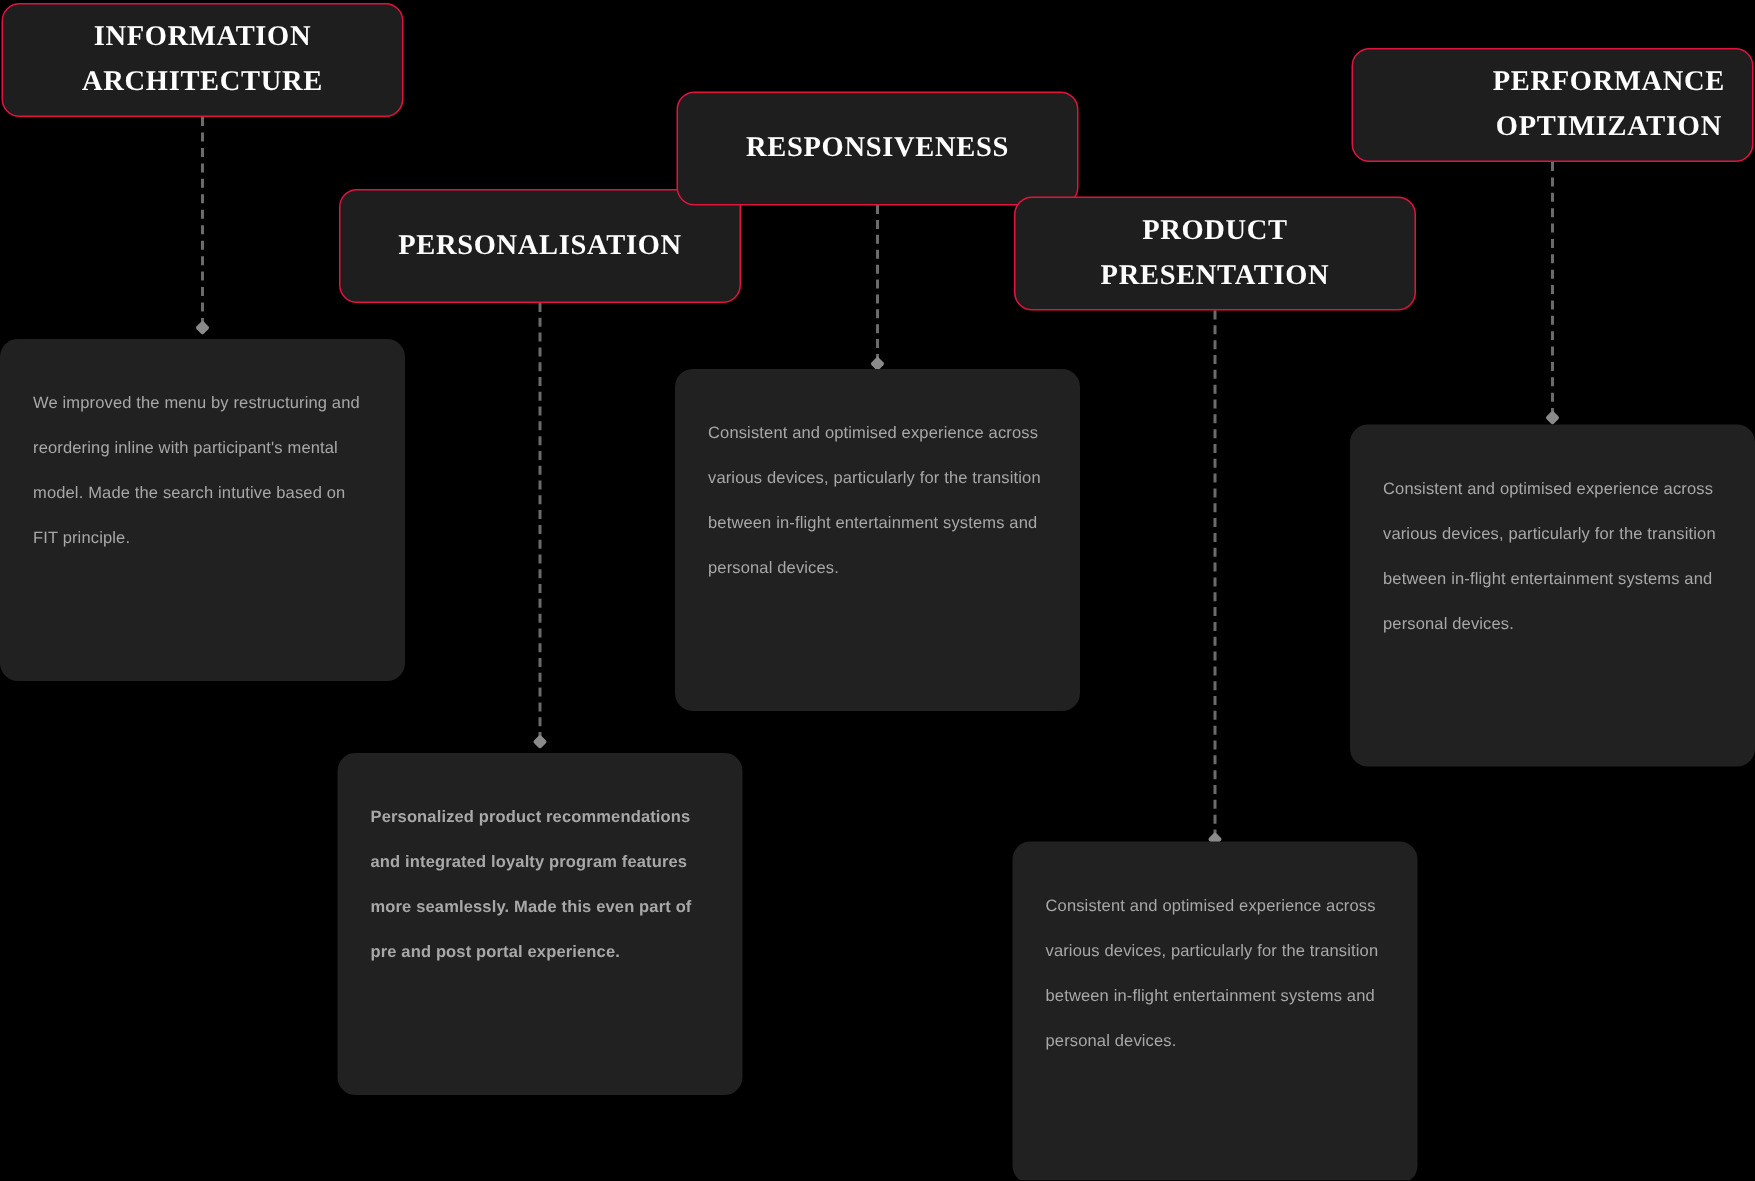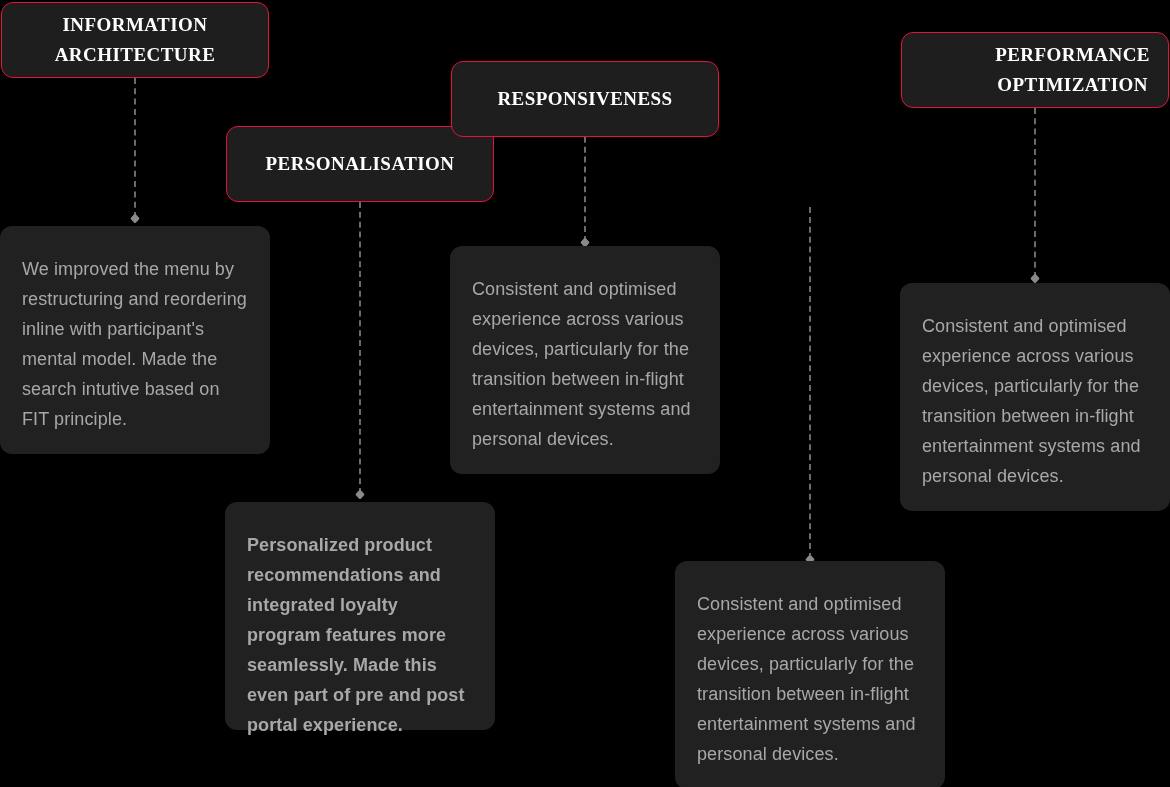--- a/index.html
+++ b/index.html
@@ -52,21 +52,21 @@
   .desc-card {
     position: absolute;
     box-sizing: border-box;
     background: #212121;
     border-radius: 12px;
     padding: 28px 22px 30px 22px;
     z-index: 2;
   }
   .desc-card .dc-text {
     color: #a8a8a8;
-    font-size: 18px;
+    font-size: 11px;
     line-height: 30px;
     letter-spacing: 0.1px;
   }
 
   
   .connector {
     position: absolute;
     z-index: 1;
   }
   .connector .c-line {
@@ -127,20 +127,24 @@
 
   <div class="connector" style="left:575px; top:97px; width:20px; height:145px;">
     <span class="c-line"></span>
     <span class="c-dot"></span>
   </div>
 
   <div class="desc-card" style="left:450px; top:246px; width:270px; height:228px;">
     <div class="dc-text">Consistent and optimised experience across various devices, particularly for the transition between in-flight entertainment systems and personal devices.</div>
   </div>
 
+  <div class="title-card" style="left:676px; top:131px; width:268px; height:76px;">
+    <span class="tc-text">PRODUCT
+PRESENTATION</span>
+  </div>
 
   <div class="connector" style="left:800px; top:207px; width:20px; height:352px;">
     <span class="c-line"></span>
     <span class="c-dot"></span>
   </div>
 
   <div class="desc-card" style="left:675px; top:561px; width:270px; height:228px;">
     <div class="dc-text">Consistent and optimised experience across various devices, particularly for the transition between in-flight entertainment systems and personal devices.</div>
   </div>
 

